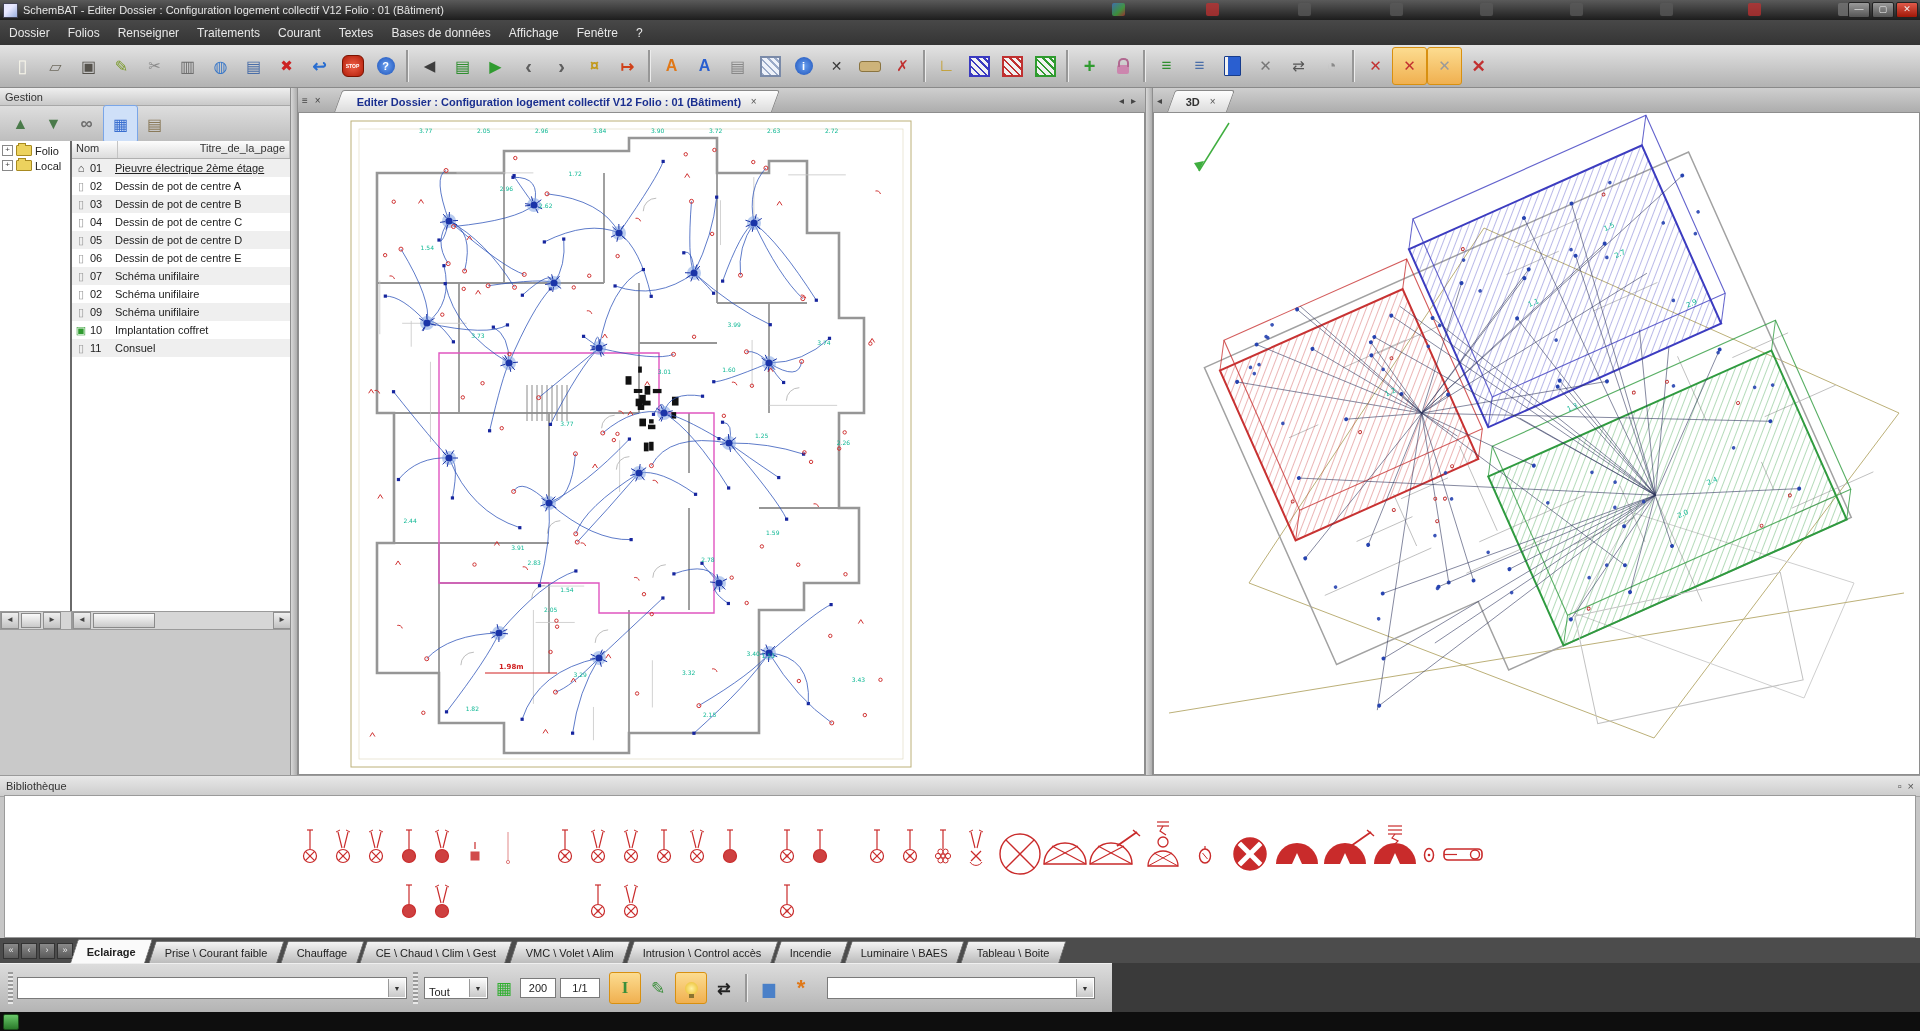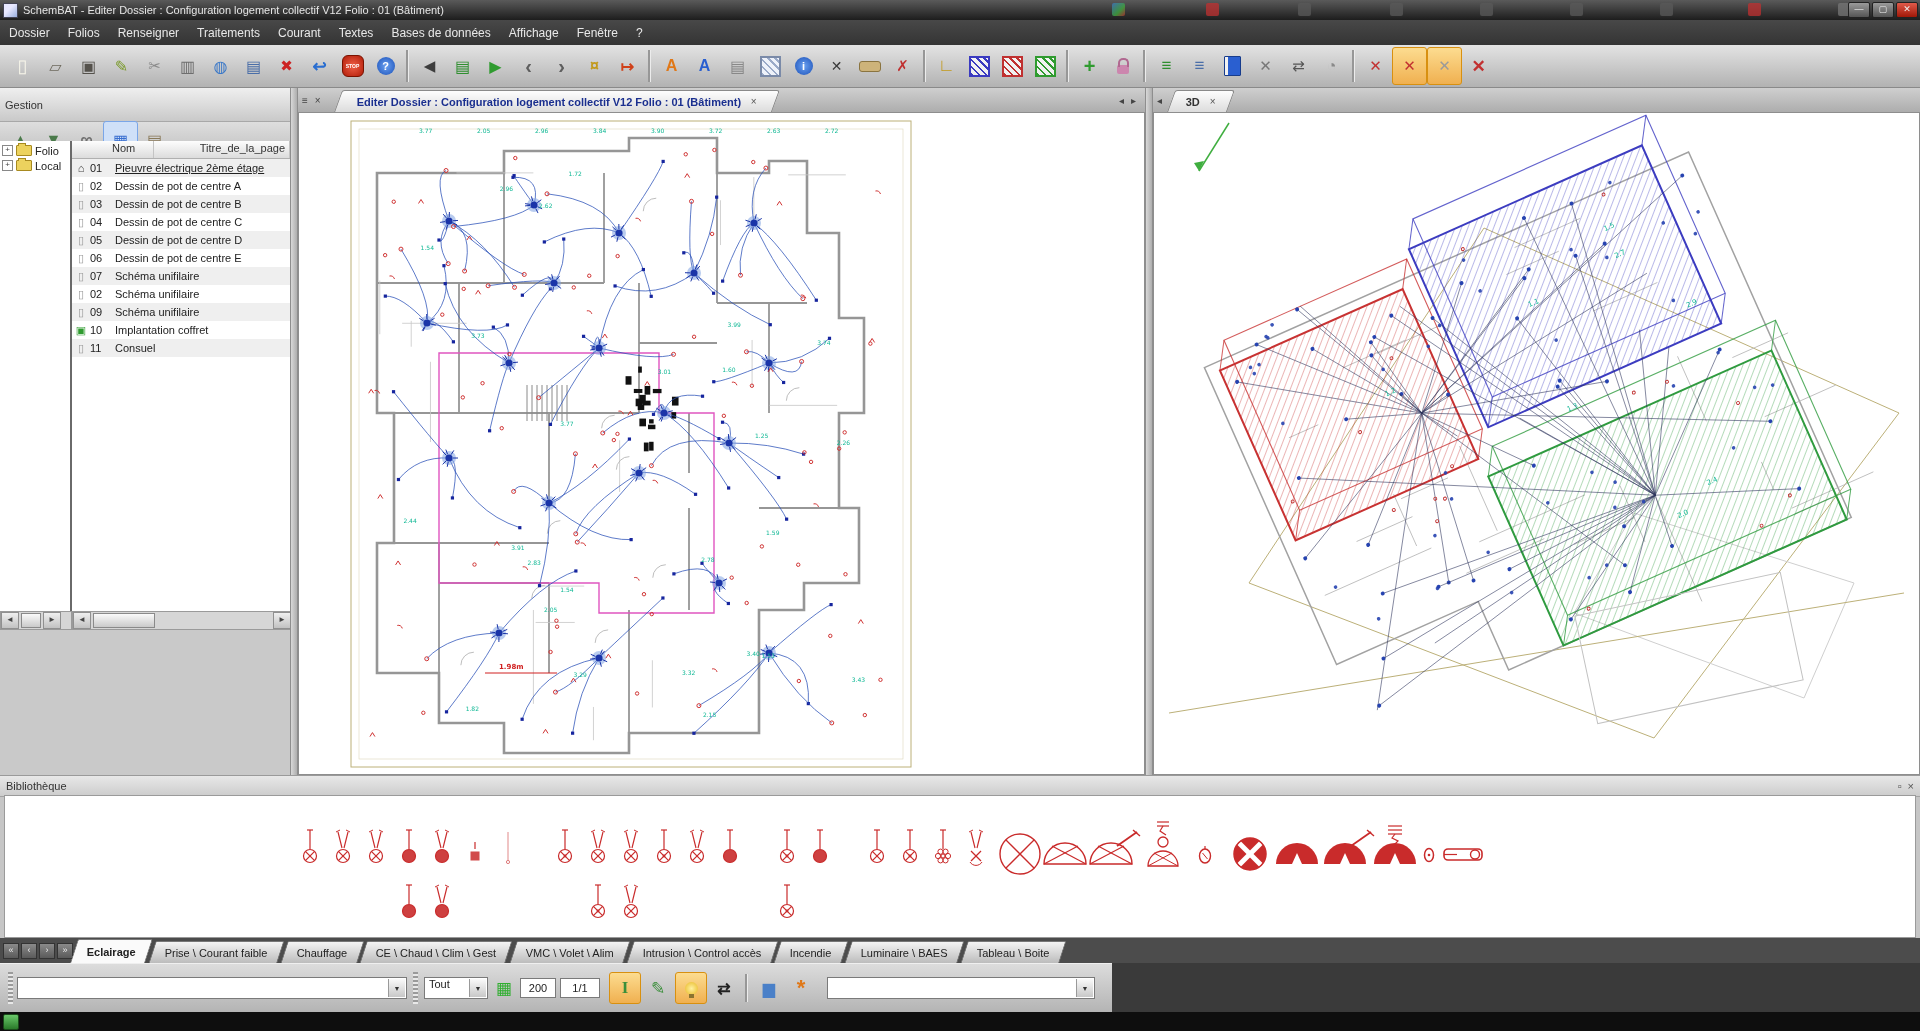--- a/index.html
+++ b/index.html
@@ -23,30 +23,30 @@
   .stopsh{width:20px;height:20px;border-radius:6px;background:radial-gradient(#f06048,#b01c08);color:#fff;font-size:5px;font-weight:bold;display:flex;align-items:center;justify-content:center;border:1px solid #7a1200;}
   .roundsh{width:18px;height:18px;border-radius:50%;background:radial-gradient(#6aa0f0,#1a50b8);color:#fff;font-weight:bold;font-size:11px;display:flex;align-items:center;justify-content:center;}
   .cube{width:17px;height:17px;border-style:solid;border-width:2px;}
   .locksh{width:12px;height:9px;background:#cc86ae;border-radius:2px;position:relative;margin-top:6px;}
   .locksh:before{content:"";position:absolute;top:-7px;left:1px;width:7px;height:7px;border:2px solid #b06890;border-bottom:none;border-radius:5px 5px 0 0;}
   .booksh{width:15px;height:18px;background:linear-gradient(90deg,#f2f2f2 0 3px,#2a5fd0 3px);border:1px solid #173c8c;border-radius:1px;}
   .bulbsh{width:13px;height:13px;border-radius:50%;background:radial-gradient(#fff0a0,#e8b820);position:relative;}
   .bulbsh:after{content:"";position:absolute;left:4px;top:12px;width:5px;height:4px;background:#8a7430;}
   
   .gestion{position:absolute;left:0;top:88px;width:290px;height:687px;background:#c9c9c9;}
-  .phead{height:17px;background:linear-gradient(#efefef,#c9c9c9);border-bottom:1px solid #a8a8a8;display:flex;align-items:center;padding:8px 5px;font-size:11px;color:#333;}
+  .phead{height:17px;background:linear-gradient(#efefef,#c9c9c9);border-bottom:1px solid #a8a8a8;display:flex;align-items:center;padding:0 5px;font-size:11px;color:#333;}
   .gtools{height:36px;background:linear-gradient(#dedede,#bdbdbd);display:flex;align-items:center;padding-left:4px;border-bottom:1px solid #9c9c9c;}
   .gbody{position:absolute;left:0;top:53px;right:0;bottom:163px;display:flex;}
   .gtree{width:70px;background:#fff;border-right:2px solid #6a6a6a;padding-top:2px;}
   .titem{display:flex;align-items:center;gap:3px;height:15px;padding-left:2px;}
   .expb{width:9px;height:9px;border:1px solid #888;background:#fff;font-size:8px;line-height:7px;text-align:center;color:#444;flex:0 0 auto;}
   .fold{width:14px;height:9px;background:#ecd25e;border:1px solid #a88a20;border-radius:1px;position:relative;flex:0 0 auto;}
   .fold:before{content:"";position:absolute;top:-3px;left:1px;width:6px;height:2px;background:#ecd25e;border:1px solid #a88a20;border-bottom:none;}
   .gtable{flex:1;background:#fff;overflow:hidden;}
-  .ghrow{display:flex;height:17px;background:linear-gradient(#fdfdfd,#dcdcdc);border-bottom:1px solid #b0b0b0;font-size:11px;color:#333;padding-left:36px;}
+  .ghrow{display:flex;height:17px;background:linear-gradient(#fdfdfd,#dcdcdc);border-bottom:1px solid #b0b0b0;font-size:11px;color:#333;}
   .ghrow div{padding:1px 4px;border-right:1px solid #c4c4c4;}
   .grow{display:flex;height:18px;align-items:center;font-size:11px;color:#222;}
   .grow:nth-child(odd){background:#efefef;}
   .gnum{width:40px;padding-left:3px;display:flex;gap:3px;align-items:center;}
   .gico{font-size:11px;width:12px;text-align:center;}
   .hscroll{position:absolute;bottom:145px;height:17px;background:#d6d6d6;border:1px solid #9a9a9a;display:flex;align-items:center;}
   .sarr{width:16px;height:15px;background:linear-gradient(#efefef,#c2c2c2);border:1px solid #909090;font-size:8px;color:#444;text-align:center;line-height:14px;}
   .sthumb{height:13px;background:linear-gradient(#fafafa,#cacaca);border:1px solid #8a8a8a;margin:0 2px;}
   .splitter{position:absolute;top:88px;width:8px;height:687px;background:linear-gradient(90deg,#d8d8d8,#aeaeae);border-left:1px solid #8e8e8e;border-right:1px solid #8e8e8e;box-sizing:border-box;}
   .panel{position:absolute;top:88px;height:687px;background:#bdbdbd;}
@@ -62,21 +62,21 @@
   .bibbody{position:absolute;left:4px;top:20px;right:4px;height:141px;background:#fff;border:1px solid #9a9a9a;}
   .bibtabs{position:absolute;left:0;top:163px;right:0;height:25px;background:#4c4c4c;display:flex;align-items:flex-end;padding-left:2px;}
   .bnav{width:14px;height:14px;background:linear-gradient(#8a8a8a,#5a5a5a);border:1px solid #333;color:#ececec;font-size:9px;line-height:12px;text-align:center;margin:0 1px 4px 1px;}
   .btab{height:21px;background:linear-gradient(#f4f4f4,#bcbcbc);border:1px solid #777;border-bottom:none;transform:skewX(-18deg);display:flex;align-items:center;padding:0 12px;margin-right:3px;border-radius:2px 2px 0 0;}
   .btab .lbl{transform:skewX(18deg);font-size:11px;color:#222;white-space:nowrap;}
   .btab.active{background:#fafafa;height:23px;}
   .btab.active .lbl{font-weight:bold;}
   
   .botbar{position:absolute;left:0;top:963px;width:1920px;height:49px;background:#3a3a3a;}
   .botin{position:absolute;left:0;top:0;width:1112px;height:49px;background:linear-gradient(#dcdcdc,#b4b4b4);border-top:1px solid #efefef;display:flex;align-items:center;padding-left:8px;box-sizing:border-box;}
-  .combo{background:#fff;border:1px solid #7a7a7a;height:22px;position:relative;display:flex;align-items:flex-start;font-size:11px;padding:0 4px;box-sizing:border-box;}
+  .combo{background:#fff;border:1px solid #7a7a7a;height:22px;position:relative;display:flex;align-items:flex-end;font-size:11px;padding:0 4px;box-sizing:border-box;}
   .combo .arr{position:absolute;right:1px;top:1px;bottom:1px;width:16px;background:linear-gradient(#fafafa,#c8c8c8);border-left:1px solid #999;display:flex;align-items:center;justify-content:center;font-size:7px;color:#333;}
   .numbox{background:#fff;border:1px solid #7a7a7a;height:20px;display:flex;align-items:center;justify-content:center;font-size:11px;padding:0 5px;box-sizing:border-box;}
   .bbtn{width:30px;height:30px;display:flex;align-items:center;justify-content:center;font-size:16px;border-radius:3px;margin:0 1px;flex:0 0 auto;}
   .bsep{width:2px;height:28px;margin:0 5px;background:#979797;border-right:1px solid #ececec;}
   .bstrip{position:absolute;left:0;top:1012px;width:1920px;height:19px;background:#0e0e0e;}
   .greenic{position:absolute;left:3px;top:2px;width:14px;height:14px;background:linear-gradient(#6ac86a,#2a7a2a);border:1px solid #1a4a1a;border-radius:2px;}
   svg text{font-family:"DejaVu Sans",sans-serif;}
 </style>
 </head>
 <body>

